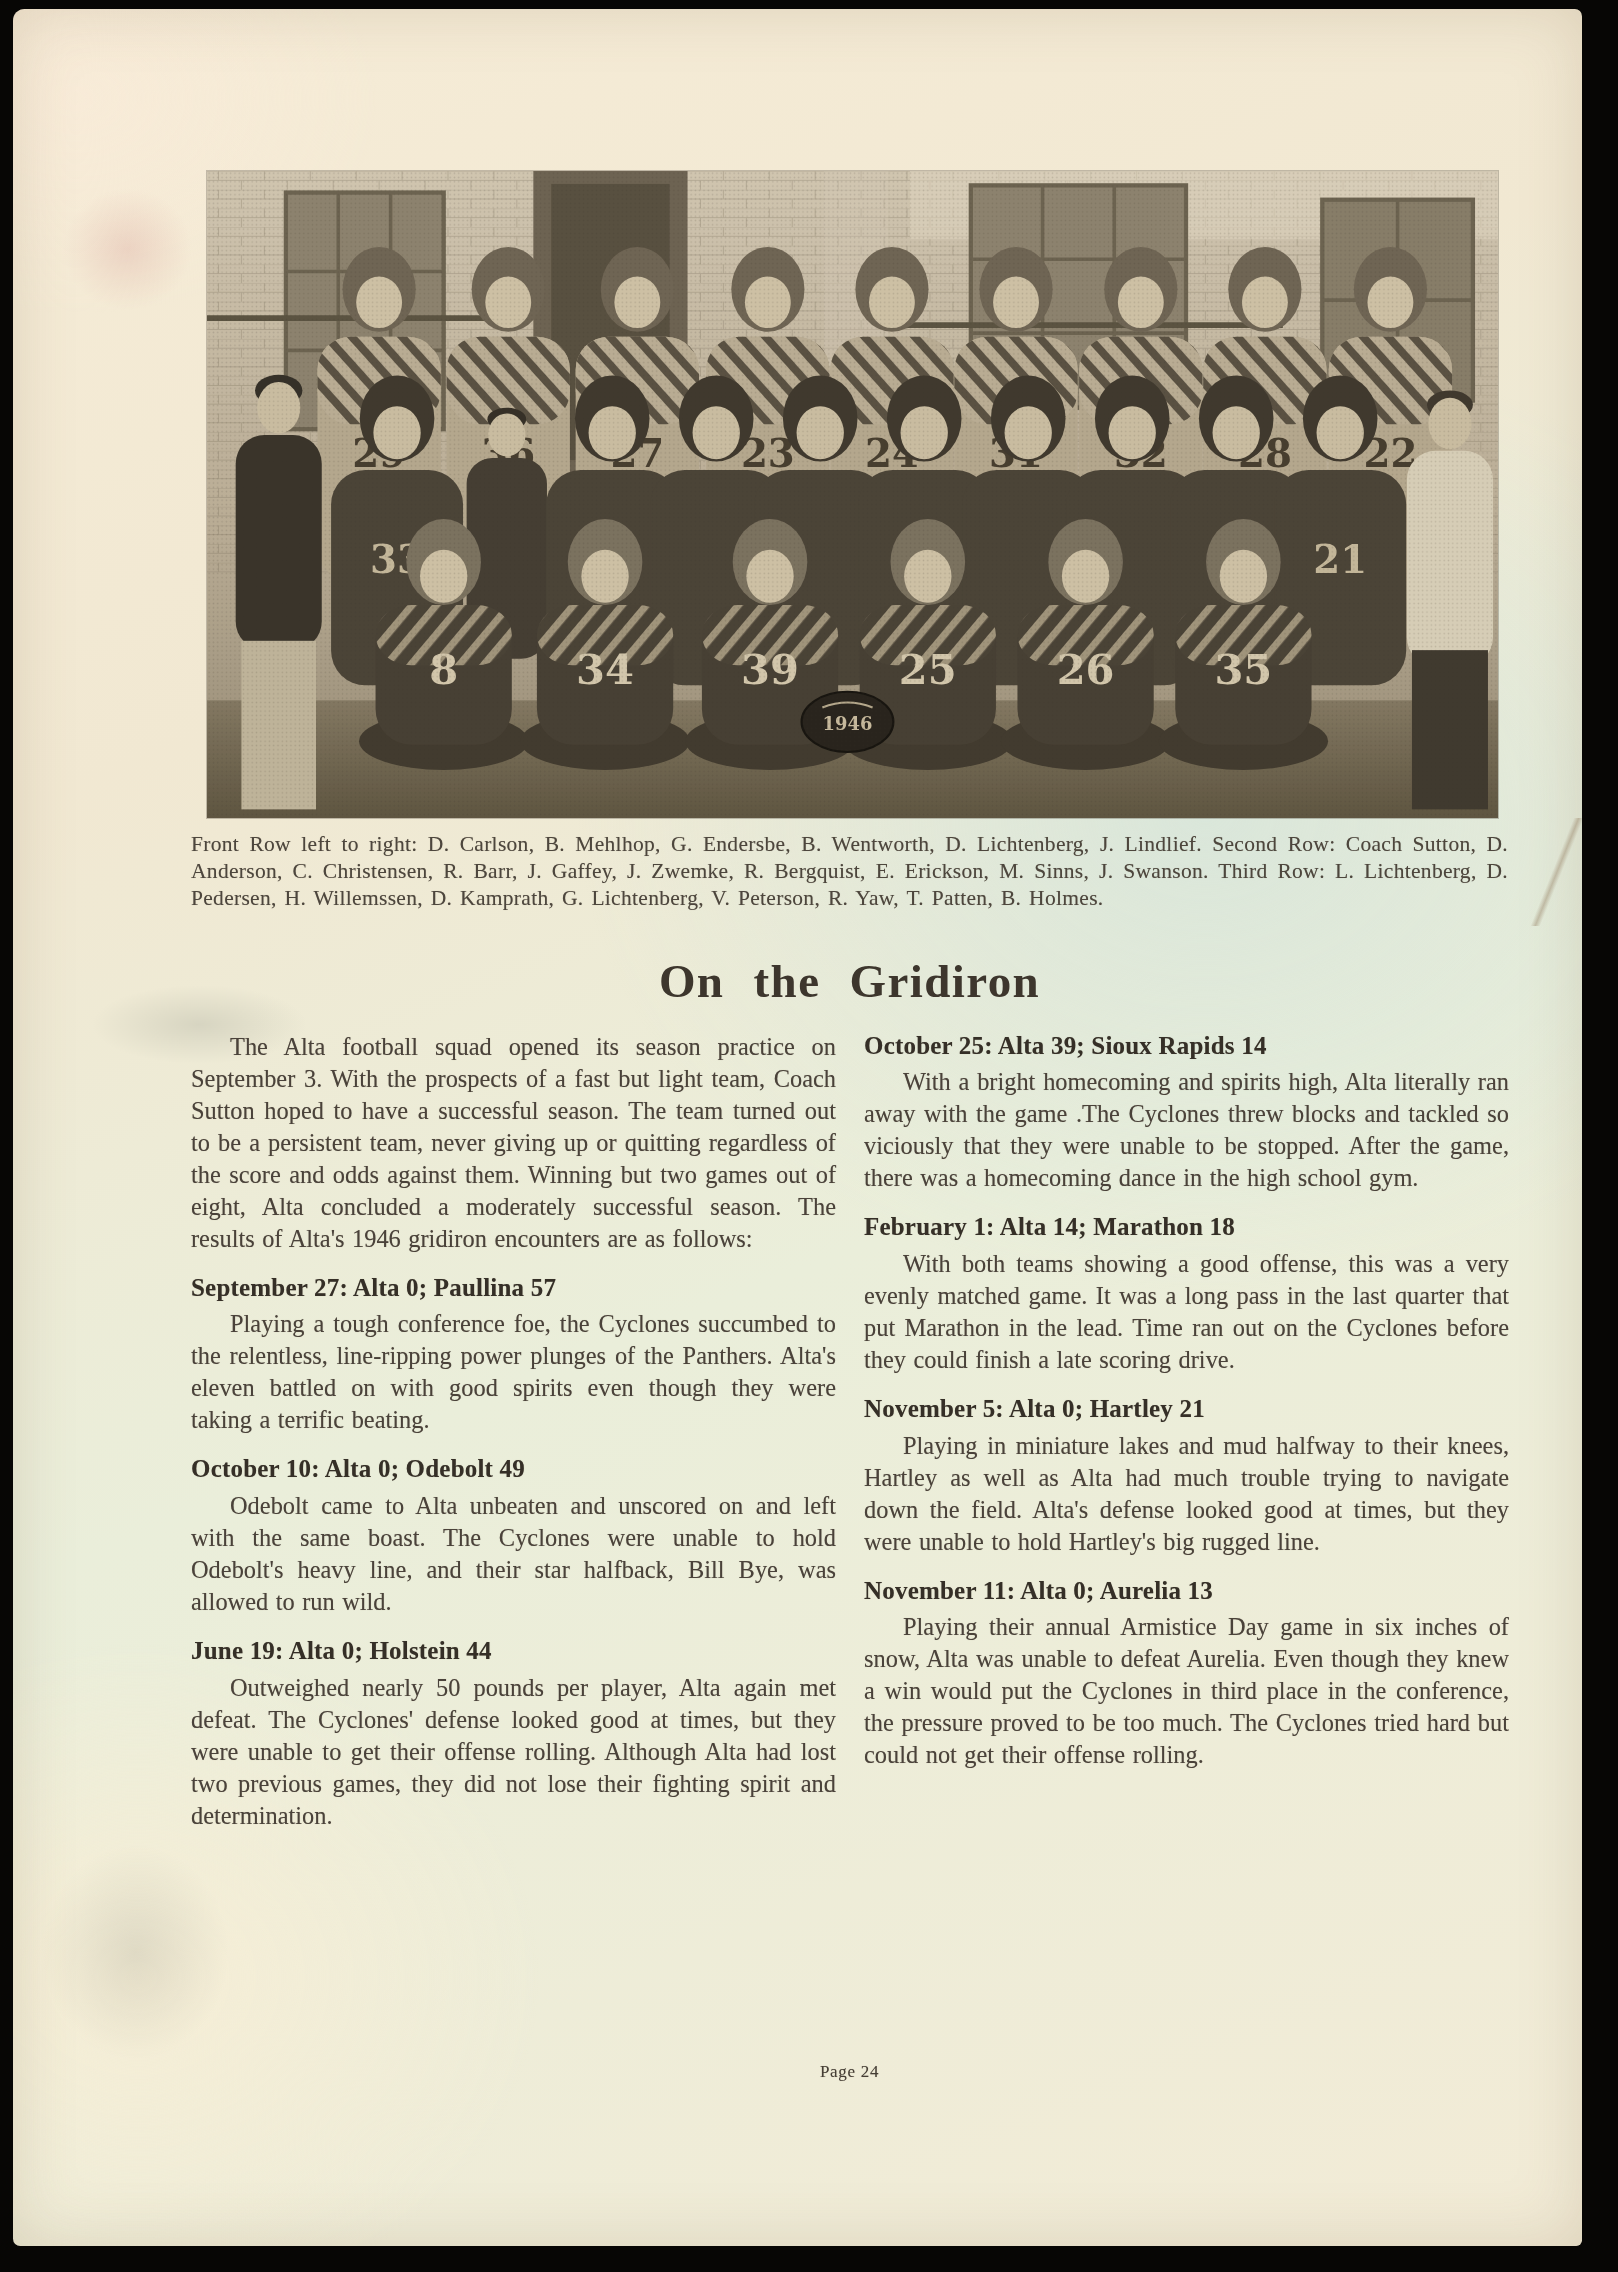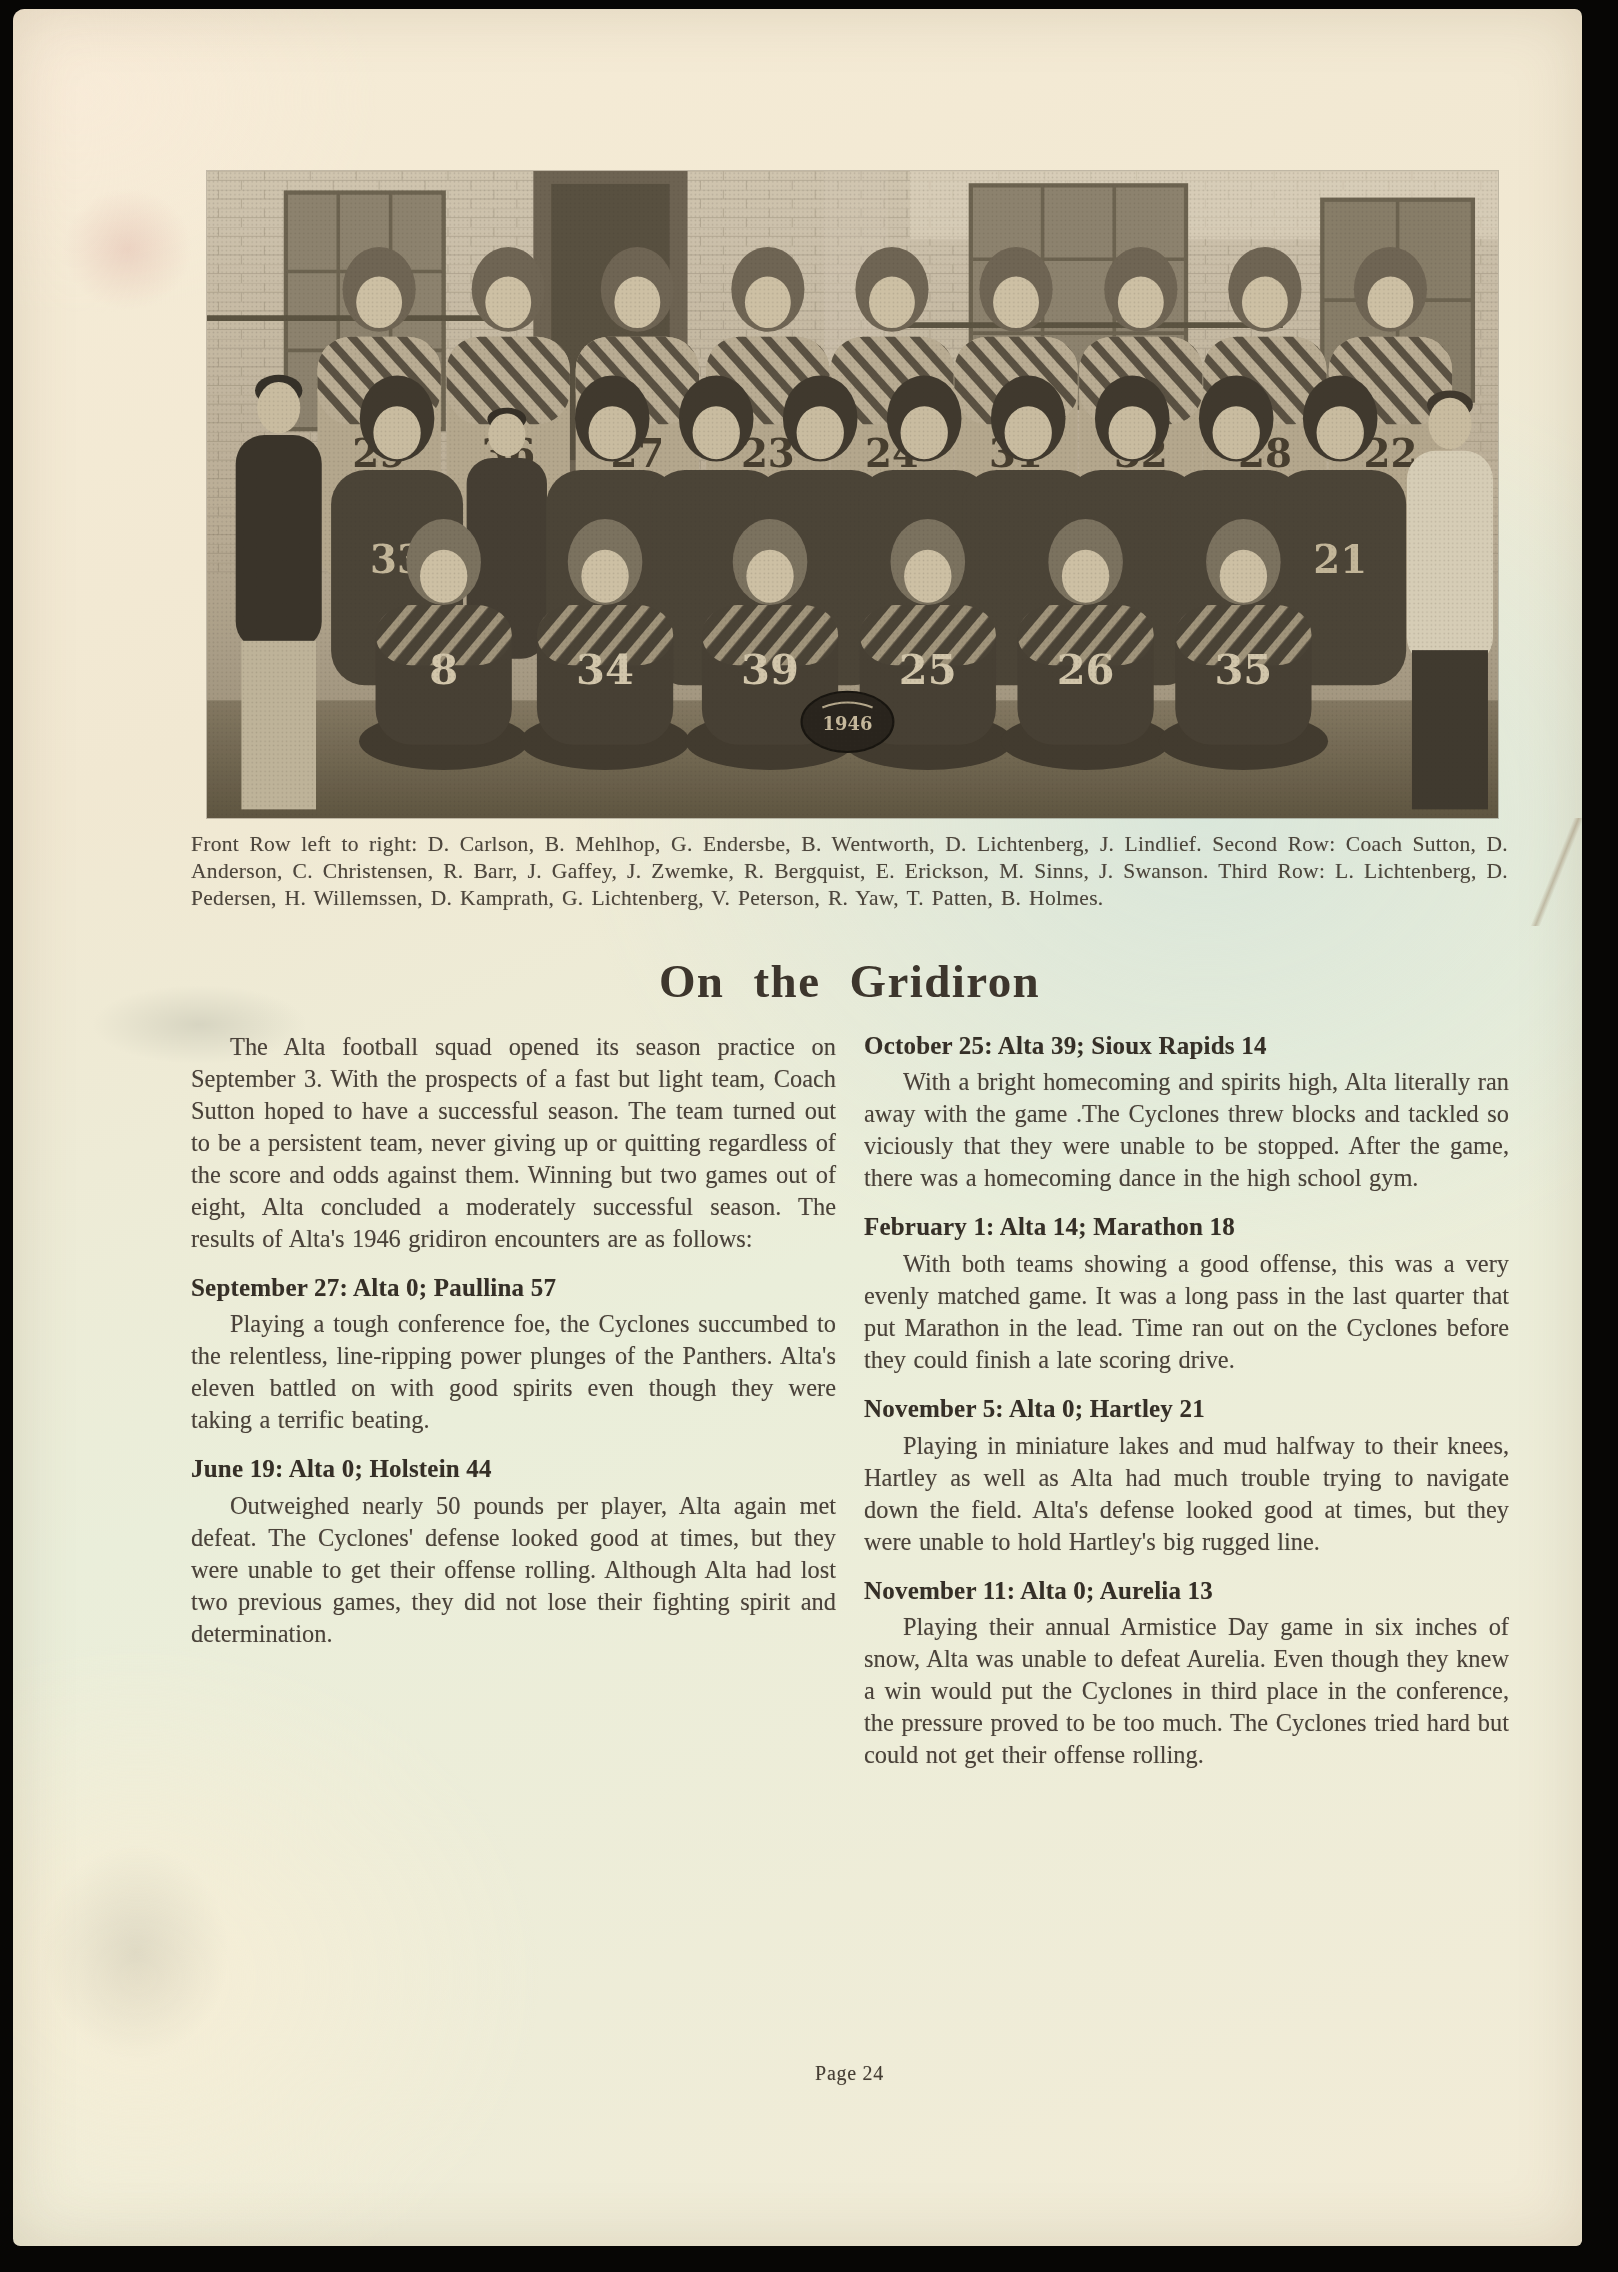--- a/index.html
+++ b/index.html
@@ -58,21 +58,21 @@
   .col{width:645px;font-size:24.4px;line-height:32px;text-align:justify;}
   .para{margin:0;text-indent:39px;word-spacing:1.4px;}
   .game{margin:0;}
   .game h2{
     margin:18px 0 5.7px 0;font-size:25px;line-height:30px;
     font-weight:700;color:#352f27;letter-spacing:0.2px;
   }
   .col .first h2{margin-top:0;}
   .footer{
     position:absolute;left:178px;top:2053px;width:1317px;
-    text-align:center;font-size:20px;color:#453e35;letter-spacing:0.7px;
+    text-align:center;font-size:17px;color:#453e35;letter-spacing:0.7px;
   }
   .ink{text-shadow:0 0 0.7px rgba(70,58,44,.35);}
   svg text{font-family:"DejaVu Serif","Liberation Serif",serif;font-weight:700;}
 </style>
 </head>
 <body>
 
 <div class="frame">
   <div class="page">
 
@@ -232,20 +232,24 @@
     <h1 class="title">On the Gridiron</h1>
 
     <div class="columns">
       <div class="col ink">
         <p class="para">The Alta football squad opened its season practice on September 3. With the prospects of a fast but light team, Coach Sutton hoped to have a successful season. The team turned out to be a persistent team, never giving up or quitting regardless of the score and odds against them. Winning but two games out of eight, Alta concluded a moderately successful season. The results of Alta's 1946 gridiron encounters are as follows:</p>
         <section class="game">
           <h2>September 27: Alta 0; Paullina 57</h2>
           <p class="para">Playing a tough conference foe, the Cyclones succumbed to the relentless, line-ripping power plunges of the Panthers. Alta's eleven battled on with good spirits even though they were taking a terrific beating.</p>
         </section>
         <section class="game">
+          <h2>October 10: Alta 0; Odebolt 49</h2>
+          <p class="para">Odebolt came to Alta unbeaten and unscored on and left with the same boast. The Cyclones were unable to hold Odebolt's heavy line, and their star halfback, Bill Bye, was allowed to run wild.</p>
+        </section>
+        <section class="game">
           <h2>June 19: Alta 0; Holstein 44</h2>
           <p class="para">Outweighed nearly 50 pounds per player, Alta again met defeat. The Cyclones' defense looked good at times, but they were unable to get their offense rolling. Although Alta had lost two previous games, they did not lose their fighting spirit and determination.</p>
         </section>
       </div>
       <div class="col ink">
         <section class="game first">
           <h2>October 25: Alta 39; Sioux Rapids 14</h2>
           <p class="para">With a bright homecoming and spirits high, Alta literally ran away with the game .The Cyclones threw blocks and tackled so viciously that they were unable to be stopped. After the game, there was a homecoming dance in the high school gym.</p>
         </section>
         <section class="game">

